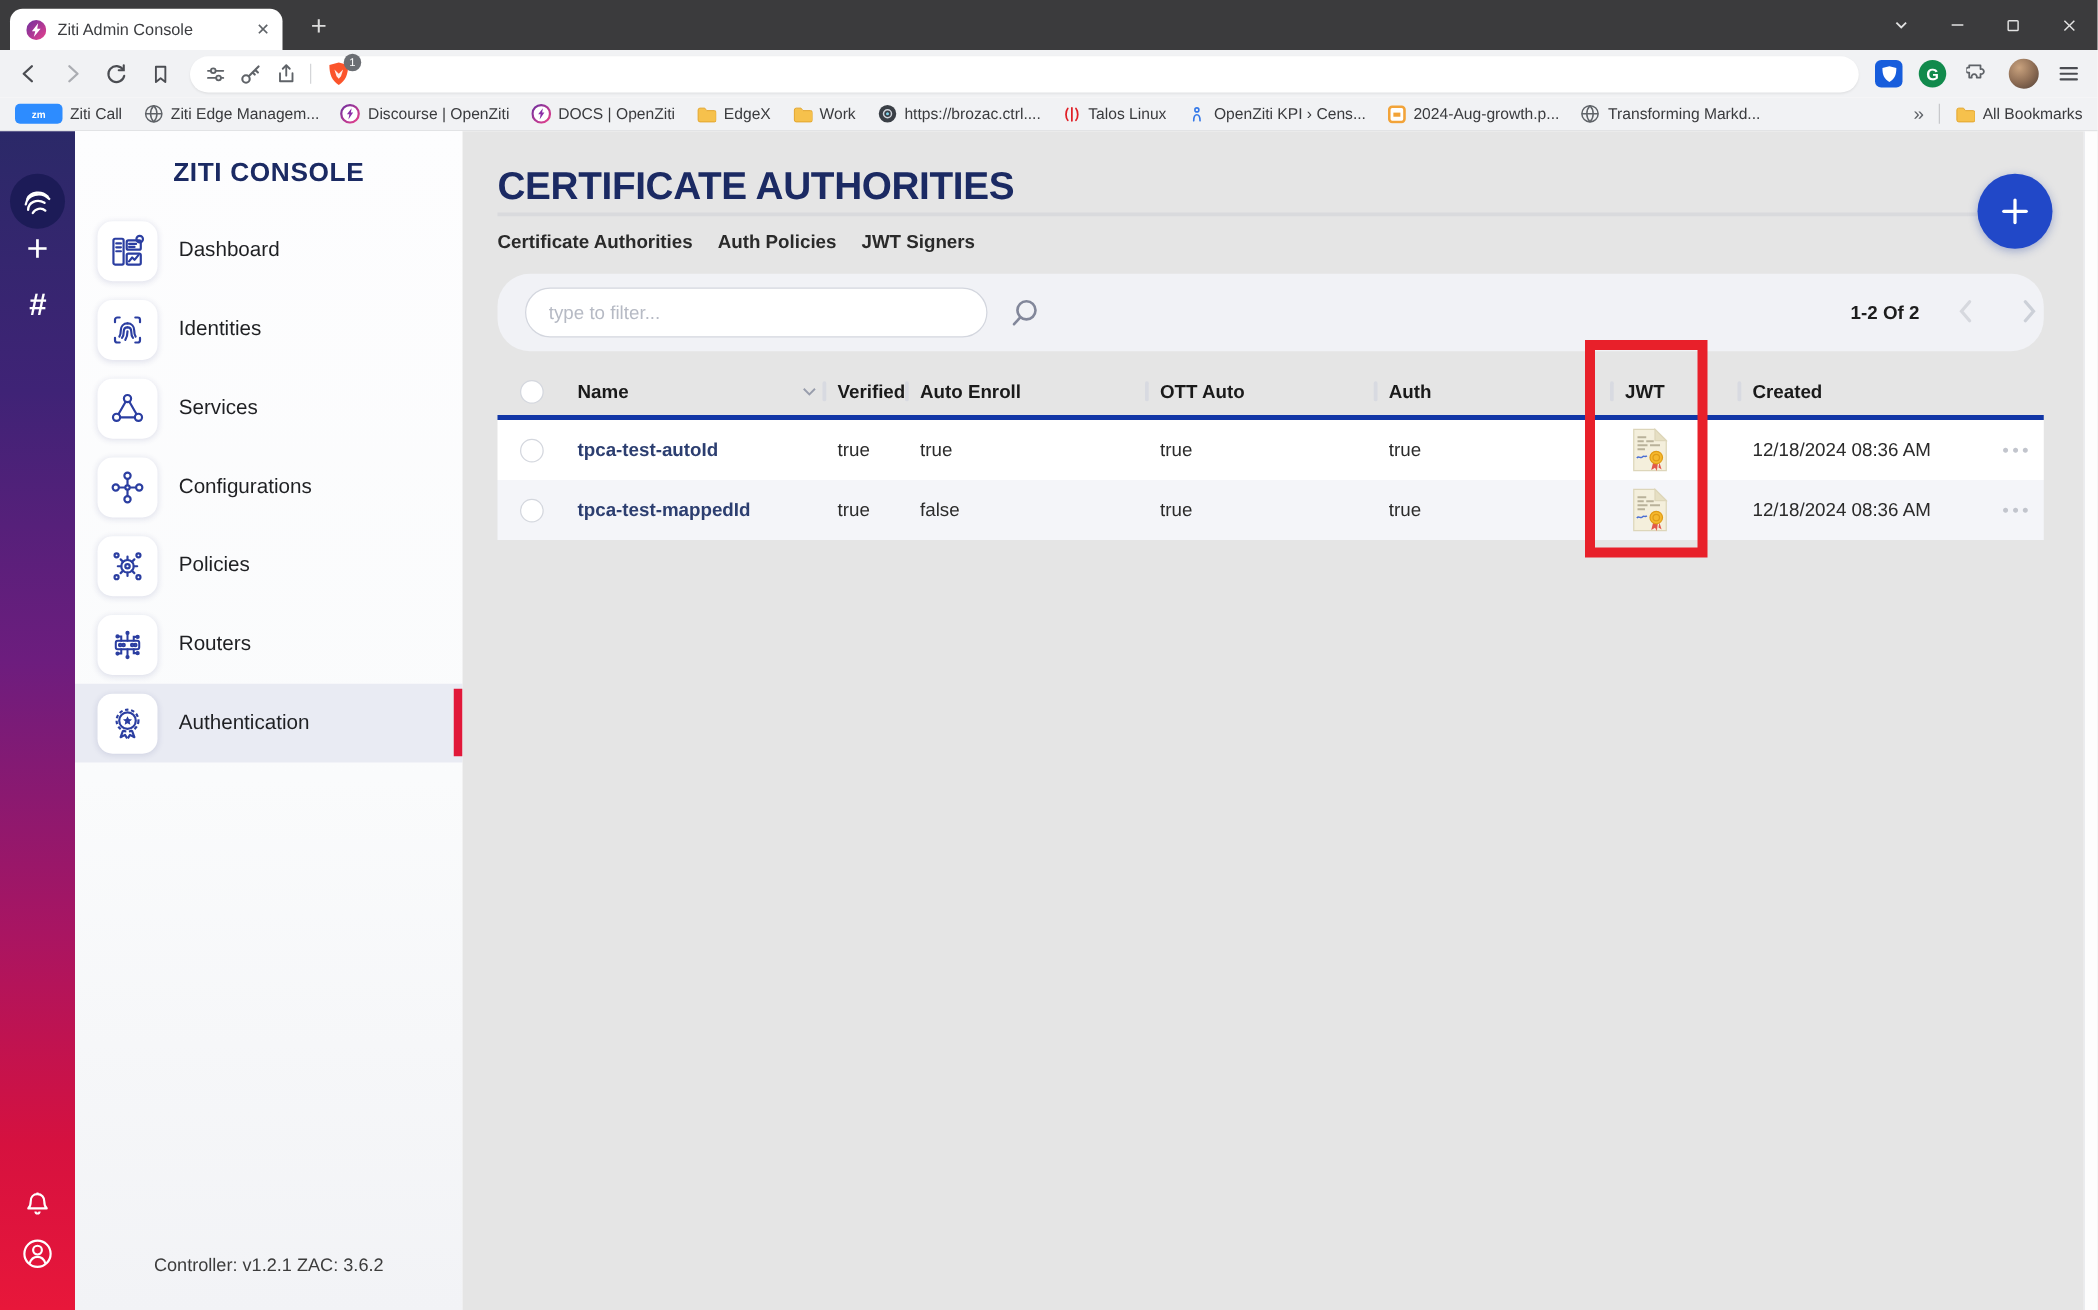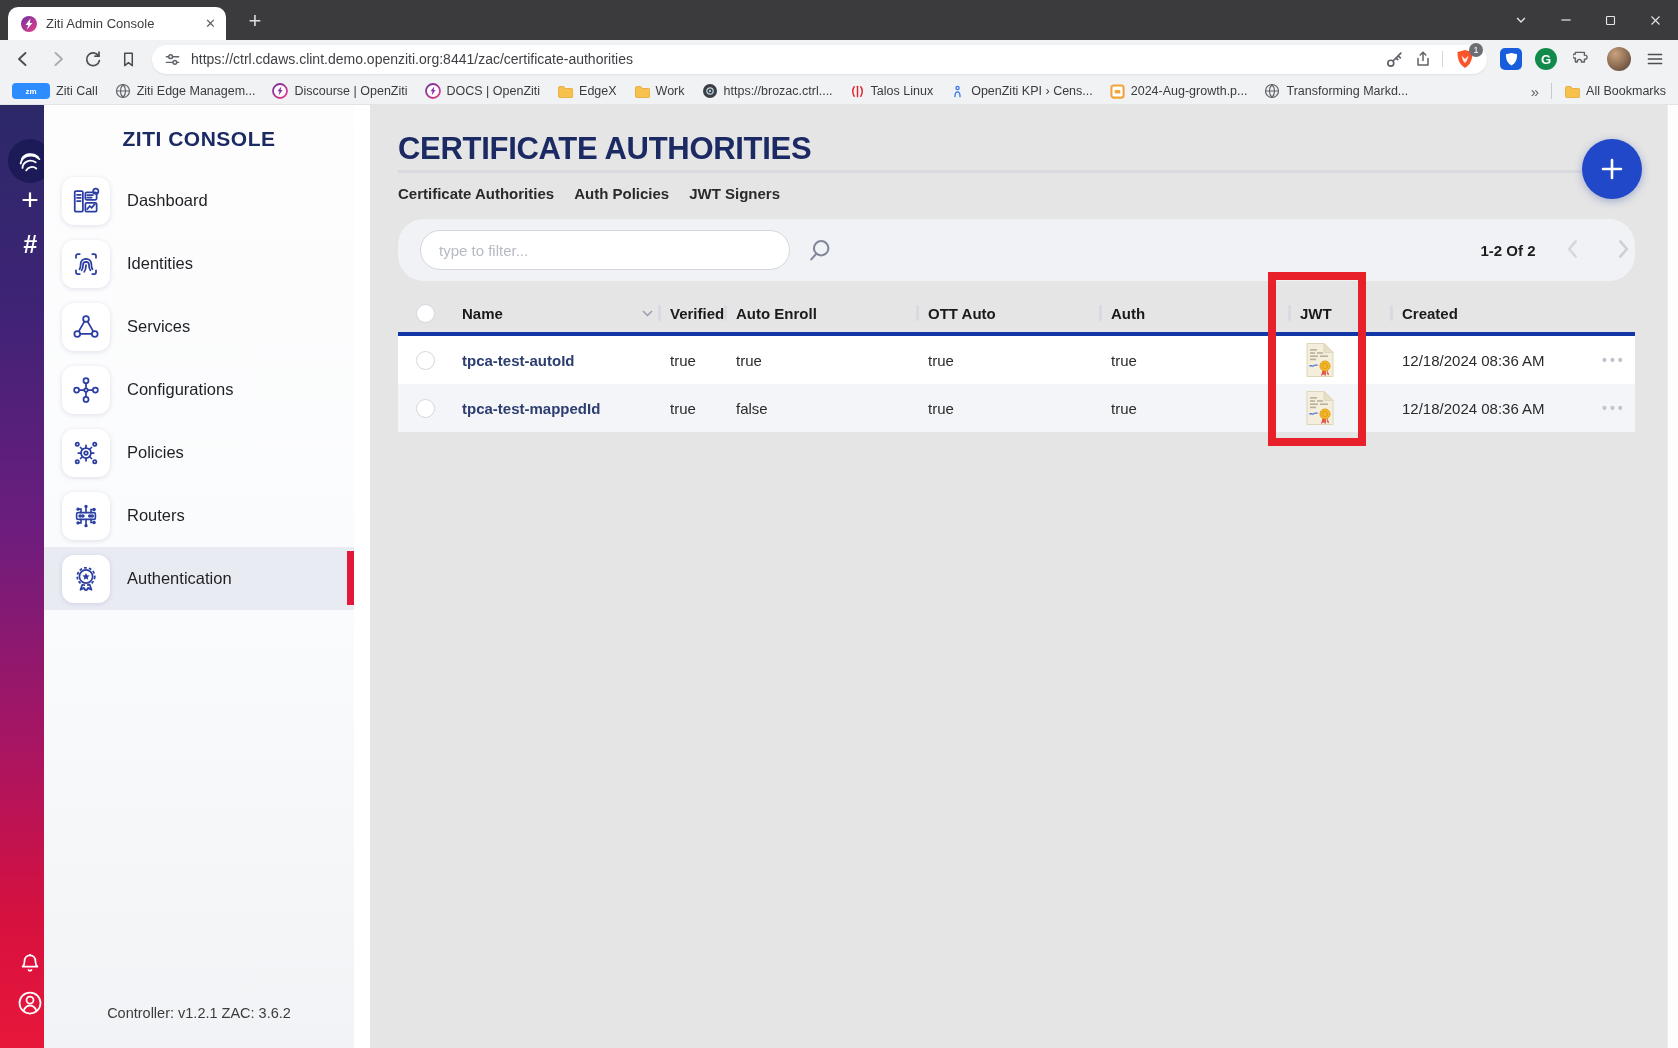--- a/index.html
+++ b/index.html
@@ -51,21 +51,21 @@
     background:linear-gradient(180deg,#2b2968 0%,#3f2376 22%,#6d1d7e 45%,#a91562 68%,#d6113f 86%,#e8173a 100%); }
   .rail-logo { position:absolute; left:8px; top:34px; width:44px; height:44px; border-radius:50%;
     background:#1c1b57; display:flex; align-items:center; justify-content:center; }
   .rail-plus { position:absolute; left:0; top:78px; width:60px; height:34px; color:#fff; font-size:30px;
     font-weight:300; display:flex; align-items:center; justify-content:center; }
   .rail-hash { position:absolute; left:0; top:122px; width:60px; height:34px; color:#fff; font-size:25px;
     font-weight:700; font-style:italic; display:flex; align-items:center; justify-content:center; }
   .rail-bell { position:absolute; left:17px; top:846px; color:#fff; }
   .rail-user { position:absolute; left:16px; top:884px; color:#fff; }
 
-  .sidebar { position:absolute; left:44px; top:0; width:310px; height:943px;
+  .sidebar { position:absolute; left:60px; top:0; width:310px; height:943px;
     background:linear-gradient(180deg,#fdfdfe 0%,#fafbfc 55%,#f2f3f6 100%); }
   .brand { position:absolute; left:0; top:22px; width:100%; text-align:center; font-size:21px;
     font-weight:bold; letter-spacing:.5px; color:#1b2a63; }
   .nav { position:absolute; left:0; top:64px; width:100%; }
   .nav-item { position:relative; height:63px; display:flex; align-items:center; padding-left:18px; cursor:pointer; }
   .nav-item.active { background:#e9ebf3; }
   .nav-item.active::after { content:""; position:absolute; right:0; top:4px; bottom:5px; width:7px; background:#e11839; }
   .icon-card { width:48px; height:48px; background:#fff; border-radius:12px;
     box-shadow:0 1px 5px rgba(40,50,120,.14); display:flex; align-items:center; justify-content:center;
     color:#2b3ea1; margin-right:17px; flex:none; }
@@ -189,21 +189,20 @@
 
   <div class="addr">
     <span>
       <svg width="17" height="17" viewBox="0 0 18 18" fill="none" stroke="#5f6368" stroke-width="1.5" stroke-linecap="round">
           <line x1="2.5" y1="6" x2="15.5" y2="6"></line>
           <circle cx="7" cy="6" r="2" fill="#f1f2f4"></circle>
           <line x1="2.5" y1="12" x2="15.5" y2="12"></line>
           <circle cx="11.5" cy="12" r="2" fill="#f1f2f4"></circle>
         </svg>
       </span>
-    <span class="url">https://ctrl.cdaws.clint.demo.openziti.org:8441/zac/certificate-authorities</span>
     <span>
       <svg width="19" height="19" viewBox="0 0 18 18" fill="none" stroke="#5f6368" stroke-width="1.6" stroke-linecap="round">
           <circle cx="5.5" cy="12.5" r="2.8"></circle>
           <path d="M7.8 10.2 L15 3 M12.5 5.5 l2 2 M10.5 7.5 l1.6 1.6"></path>
         </svg>
       </span>
     <span>
       <svg width="18" height="18" viewBox="0 0 18 18" fill="none" stroke="#5f6368" stroke-width="1.5" stroke-linecap="round" stroke-linejoin="round">
           <path d="M4 8.5 v6.5 h10 V8.5"></path>
           <path d="M9 10.5 V2.5"></path>

